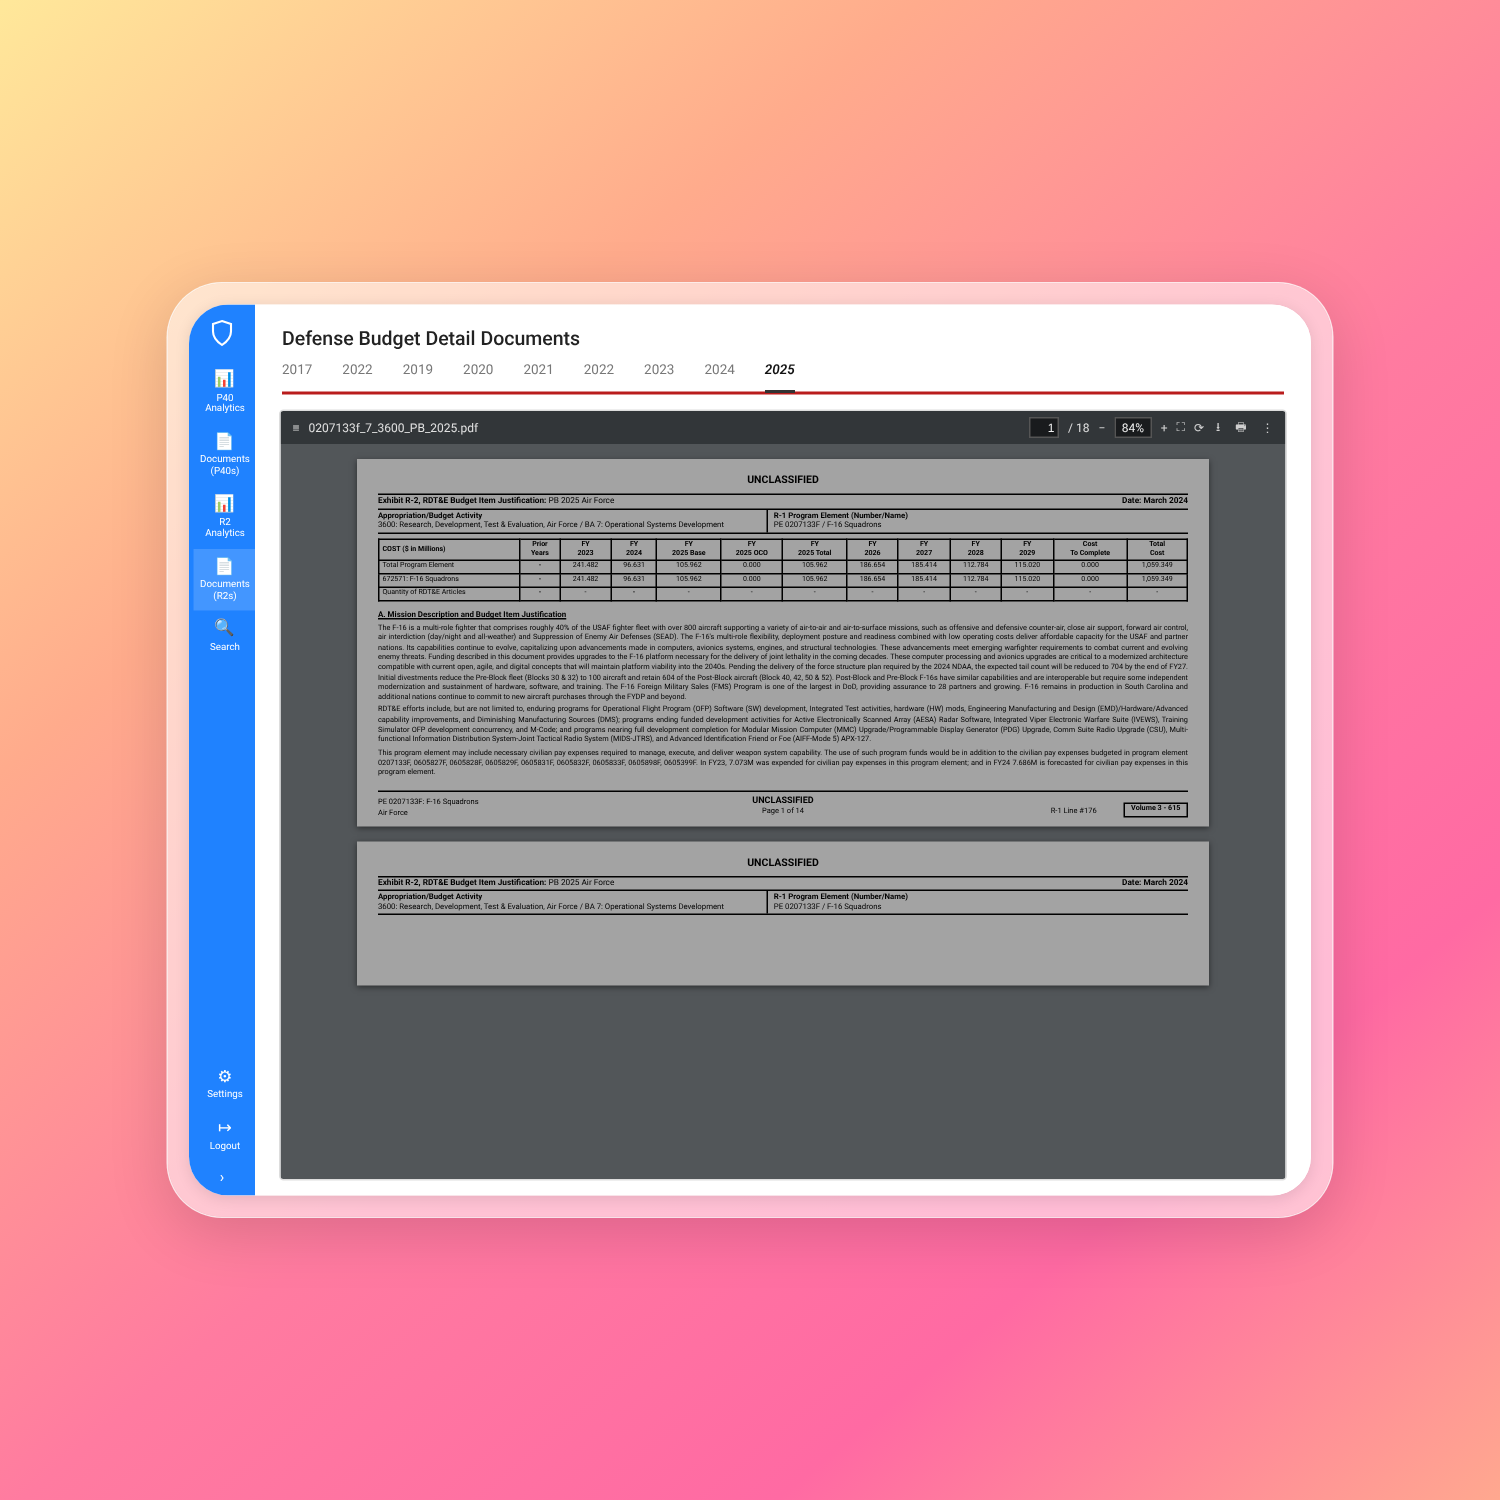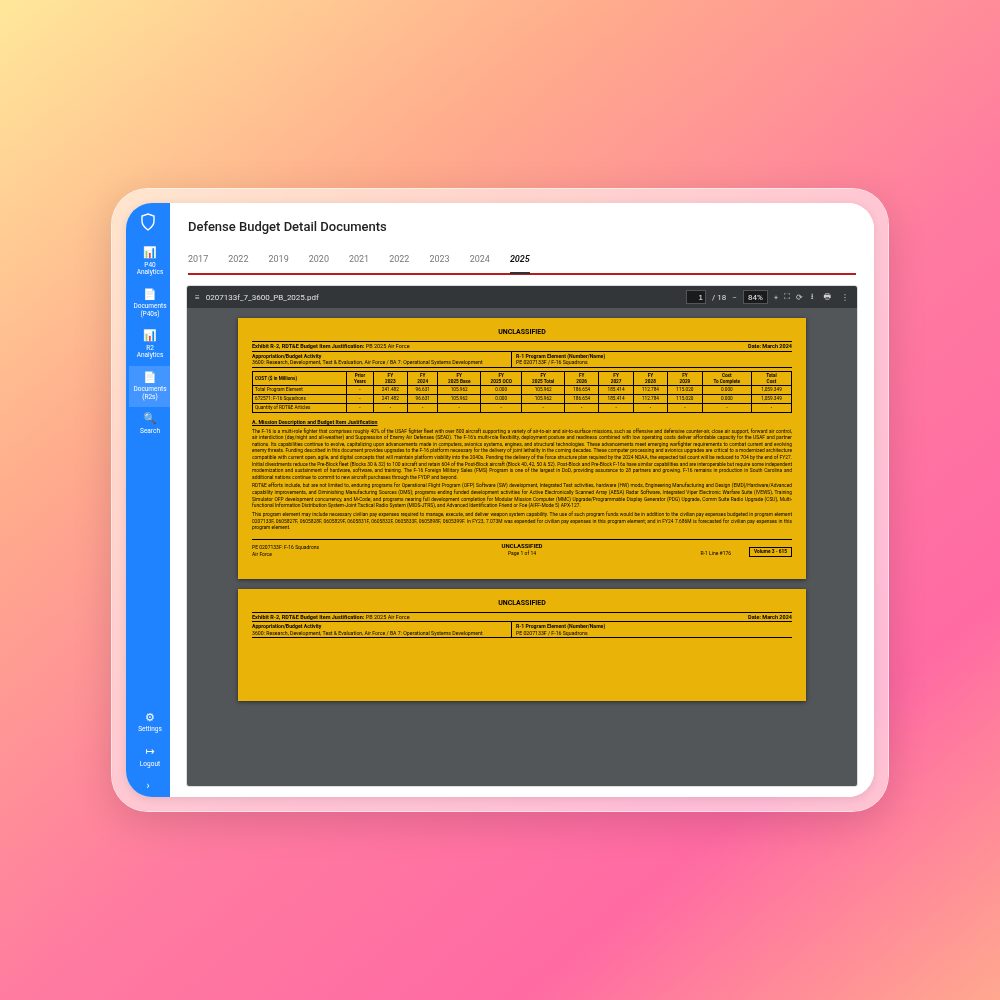--- a/index.html
+++ b/index.html
@@ -12,34 +12,34 @@
 .app{display:flex;height:100%;font-size:8px;}
 .sidebar{width:44px;background:#1f82ff;display:flex;flex-direction:column;align-items:center;color:#fff;font-size:6.5px;flex-shrink:0;}
 .logo{margin:10px 0 8px;}
 .nav-item{display:flex;flex-direction:column;align-items:center;justify-content:center;text-align:center;width:100%;padding:6px 2px;line-height:1.15;cursor:pointer;}
 .nav-item.active{background:rgba(255,255,255,0.16);}
 .nav-item .ico{font-size:11px;margin-bottom:2px;}
 .sidebar .spacer{flex:1;}
 .expand{width:100%;text-align:center;padding:6px 0;font-size:10px;cursor:pointer;}
 .content{flex:1;display:flex;flex-direction:column;background:#fff;overflow:hidden;}
 .header{padding:16px 18px 0;}
-.title{font-size:13px;font-weight:500;color:#222;margin-bottom:16px;}
+.title{font-size:13px;font-weight:500;color:#222;margin-bottom:4px;}
 .tabs{display:flex;gap:20px;border-bottom:2px solid #b91c1c;}
 .tab{padding:4px 0 8px;color:#777;cursor:pointer;font-size:9px;}
 .tab.active{color:#111;font-weight:600;border-bottom:2px solid #333;margin-bottom:-1px;font-style:italic;}
 .viewer-wrap{flex:1;margin:10px 16px 10px;border-radius:3px;overflow:hidden;border:1px solid #ddd;display:flex;flex-direction:column;}
 .toolbar{background:#323639;color:#e0e0e0;display:flex;align-items:center;height:22px;font-size:8px;padding:0 8px;gap:8px;}
 .toolbar .left{display:flex;align-items:center;gap:6px;flex:1;}
 .toolbar .center{display:flex;align-items:center;gap:6px;}
 .toolbar .right{display:flex;align-items:center;gap:10px;margin-left:auto;}
 .tbico{opacity:.9;}
 .page-input{background:#191b1d;border:1px solid #555;color:#eee;width:14px;height:12px;font-size:8px;text-align:right;padding:0 2px;}
 .zoom{background:#191b1d;border:1px solid #555;color:#eee;padding:0 4px;height:12px;display:flex;align-items:center;}
 .canvas{flex:1;background:#525659;overflow:auto;padding:10px 0;display:flex;flex-direction:column;align-items:center;gap:10px;}
-.page{width:540px;background:#eab308;box-shadow:0 1px 4px rgba(0,0,0,0.5);padding:10px 14px 22px;font-size:5.5px;line-height:1.25;color:#000;}
+.page{width:540px;background:#a3a3a3;box-shadow:0 1px 4px rgba(0,0,0,0.5);padding:10px 14px 6px;font-size:5.5px;line-height:1.25;color:#000;}
 .cls{text-align:center;font-weight:700;font-size:7px;margin-bottom:4px;}
 .hdr{display:flex;justify-content:space-between;border-top:1px solid #000;border-bottom:1px solid #000;padding:1px 0;}
 .hdr .l{font-size:5.5px;}
 .hdr .r{font-size:5.5px;}
 .sub{display:flex;border-bottom:1px solid #000;}
 .sub .col{padding:1px 0;font-size:5.2px;}
 .sub .col:first-child{width:48%;border-right:1px solid #000;padding-right:4px;}
 .sub .col:last-child{width:52%;padding-left:4px;}
 table.cost{width:100%;border-collapse:collapse;font-size:4.7px;margin-top:3px;}
 table.cost th,table.cost td{border:1px solid #000;padding:1px 2px;text-align:center;}

